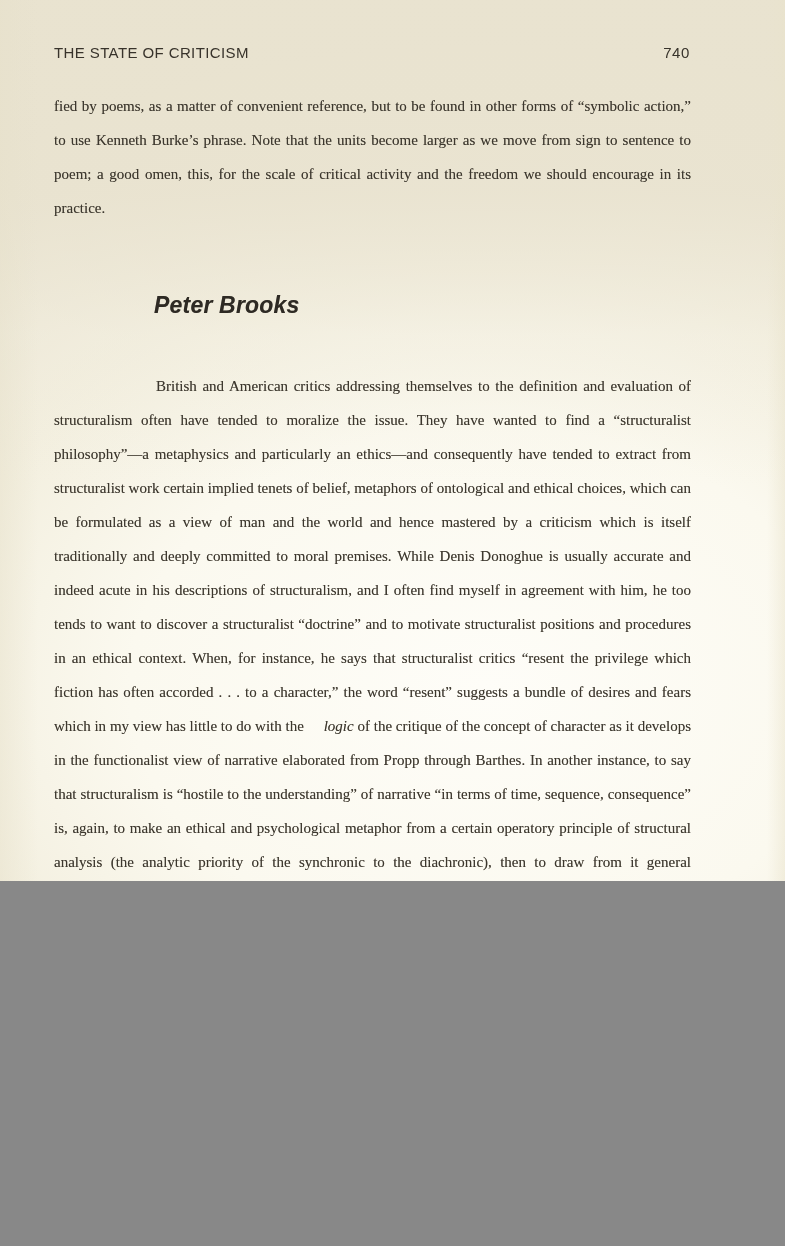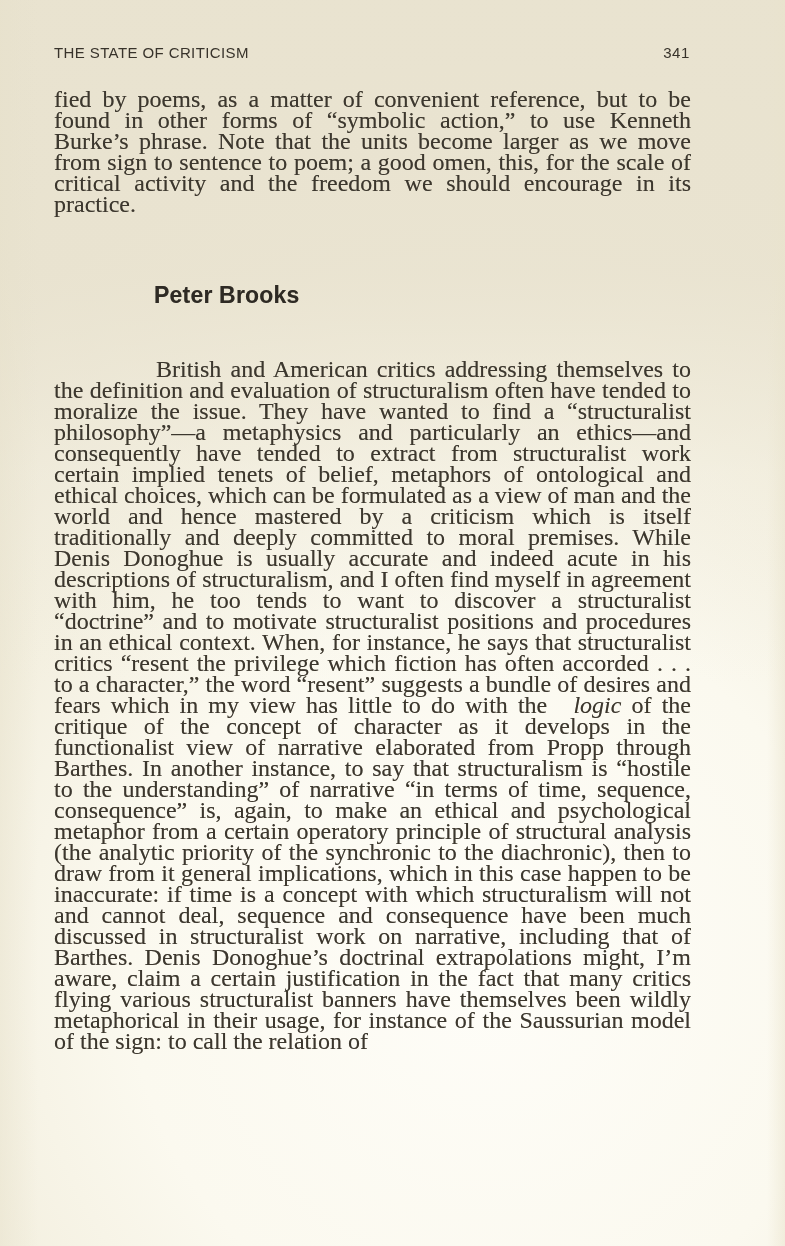--- a/index.html
+++ b/index.html
@@ -1,20 +1,20 @@
 <!DOCTYPE html>
 <html><head>
 <meta charset="utf-8">
 <style>
   html, body { margin: 0; padding: 0; background: #888; }
 
   .page {
     position: relative;
     width: 785px;
-    height: 1246px;
+    height: 881px;
     margin: 0 auto;
     box-sizing: border-box;
     padding: 44px 46px 0 54px;
     overflow: hidden;
     background-image:
       linear-gradient(to right, rgba(230,224,202,0.45) 0px, rgba(230,224,202,0) 38px),
       linear-gradient(to left, rgba(233,227,204,0.5) 0px, rgba(233,227,204,0) 18px),
       linear-gradient(to bottom,
         rgba(233,227,208,0.95) 0%,
         rgba(233,227,208,0.85) 22%,
@@ -41,54 +41,55 @@
     letter-spacing: 0.4px;
     color: #38332b;
   }
   .running-header .pagenum {
     letter-spacing: 0.6px;
   }
 
   .bodytext {
     width: 637px;
     margin: 0;
-    font-size: 24px;
-    line-height: 21px;
+    font-size: 15px;
+    line-height: 34px;
     text-align: justify;
     color: #3c372e;
     text-shadow: 0 0 0.5px rgba(62,55,42,0.45);
   }
 
   .intro-para { margin-top: 27px; }
 
   .author-heading {
     margin: 66px 0 0 100px;
     font-family: "Liberation Sans", sans-serif;
     font-weight: bold;
     font-size: 23px;
     line-height: 28px;
     letter-spacing: 0.2px;
     color: #2e2a24;
     text-shadow: 0 0 0.5px rgba(46,42,36,0.4);
+    font-style: italic;
   }
 
   .main-para {
     margin-top: 50px;
     text-indent: 102px;
   }
   .main-para em { font-style: italic; margin-left: 16px; }
 </style>
 </head>
 <body>
 
 <div class="page">
 
   <div class="running-header">
     <span class="title">THE STATE OF CRITICISM</span>
-    <span class="pagenum">341</span>
+    <span class="pagenum">740</span>
   </div>
 
   <p class="bodytext intro-para">fied by poems, as a matter of convenient reference, but to be found in other forms of “symbolic action,” to use Kenneth Burke’s phrase. Note that the units become larger as we move from sign to sentence to poem; a good omen, this, for the scale of critical activity and the freedom we should encourage in its practice.</p>
 
   <h2 class="author-heading">Peter Brooks</h2>
 
   <p class="bodytext main-para"><span>British and American critics addressing themselves to the definition and evaluation of structuralism often have tended to moralize the issue. They have wanted to find a “structuralist philosophy”—a metaphysics and particularly an ethics—and consequently have tended to extract from structuralist work certain implied tenets of belief, metaphors of ontological and ethical choices, which can be formulated as a view of man and the world and hence mastered by a criticism which is itself traditionally and deeply committed to moral premises. While Denis Donoghue is usually accurate and indeed acute in his descriptions of structuralism, and I often find myself in agreement with him, he too tends to want to discover a structuralist “doctrine” and to motivate structuralist positions and procedures in an ethical context. When, for instance, he says that structuralist critics “resent the privilege which fiction has often accorded . . . to a character,” the word “resent” suggests a bundle of desires and fears which in my view has little to do with the </span><em>logic</em><span> of the critique of the concept of character as it develops in the functionalist view of narrative elaborated from Propp through Barthes. In another instance, to say that structuralism is “hostile to the understanding” of narrative “in terms of time, sequence, consequence” is, again, to make an ethical and psychological metaphor from a certain operatory principle of structural analysis (the analytic priority of the synchronic to the diachronic), then to draw from it general implications, which in this case happen to be inaccurate: if time is a concept with which structuralism will not and cannot deal, sequence and consequence have been much discussed in structuralist work on narrative, including that of Barthes. Denis Donoghue’s doctrinal extrapolations might, I’m aware, claim a certain justification in the fact that many critics flying various structuralist banners have themselves been wildly metaphorical in their usage, for instance of the Saussurian model of the sign: to call the relation of</span></p>
 
 </div>
 

